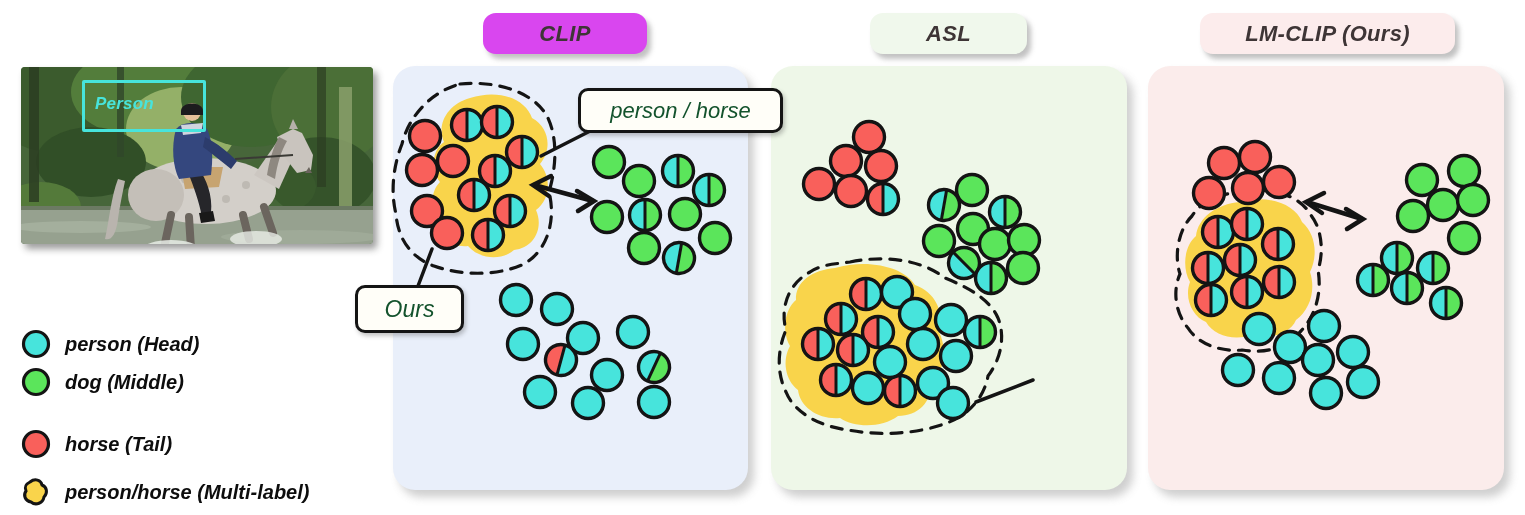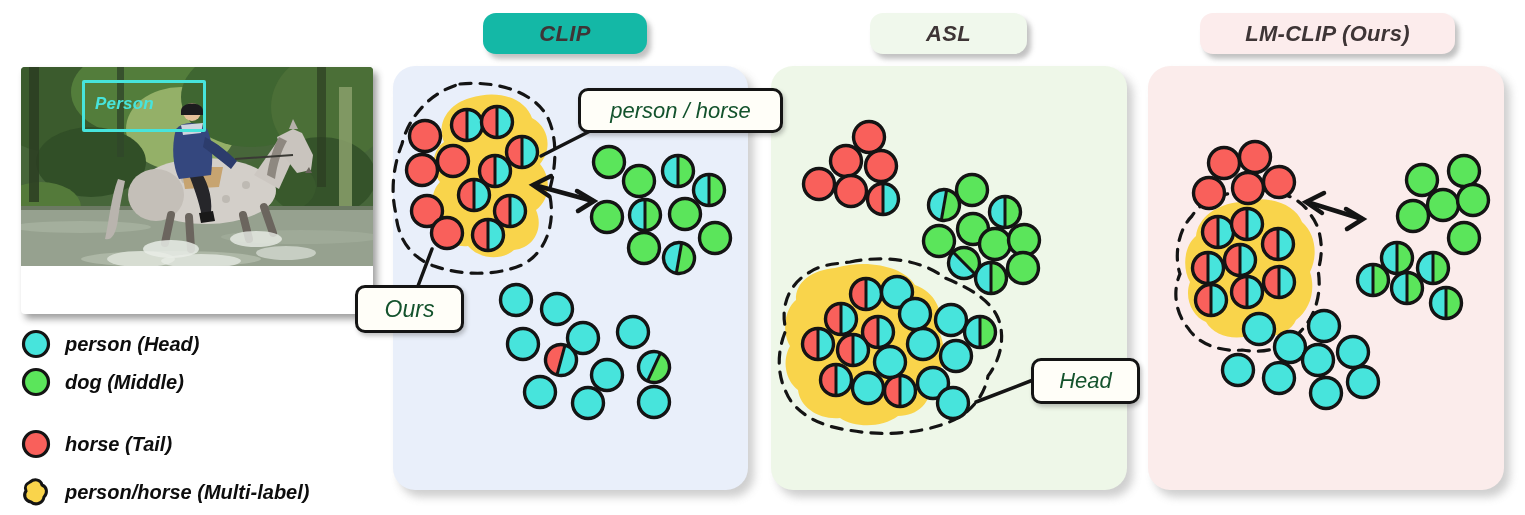--- a/index.html
+++ b/index.html
@@ -1,42 +1,42 @@
 <!DOCTYPE html>
 <html style="--person: #47E4DC; --dog: #5BE55B; --horse: #F9605B; --multilabel: #F9D44B; --outline: #141414; --panel_clip: #E9EFFA; --panel_asl: #EEF7E8; --panel_lmclip: #FBECEB;"><head>
 <meta charset="utf-8">
 <style>
   html,body{margin:0;padding:0;background:#ffffff;}
   #canvas{position:relative;width:1525px;height:515px;background:#ffffff;overflow:hidden;
           font-family:"Liberation Sans",sans-serif;}
   .abs{position:absolute;}
 
   
-  #photo{left:21px;top:67px;width:352px;height:247px;border-radius:4px;overflow:hidden;
+  #photo{left:21px;top:67px;width:352px;height:177px;border-radius:4px;overflow:hidden;
          box-shadow:4px 5px 7px rgba(40,40,40,.45);}
   .bbox{position:absolute;border-style:solid;border-width:3.5px;border-radius:2px;}
   #person-box{left:61px;top:13px;width:118px;height:46px;border-color:var(--person);}
   #horse-box{left:121px;top:68px;width:149px;height:93px;border-color:#f4564f;}
   .bbox-label{position:absolute;font-weight:700;font-style:italic;font-size:17px;letter-spacing:.2px;}
   #person-box .bbox-label{left:10px;top:11px;color:var(--person);}
   #horse-box .bbox-label{right:14px;bottom:6px;color:#fb6a60;}
 
   
   .legend-row{position:absolute;left:20px;display:flex;align-items:center;gap:13px;height:30px;margin-top:29px;}
   .legend-label{font-size:20px;font-weight:700;font-style:italic;color:#0d0d0d;white-space:nowrap;}
 
   
   .panel{border-radius:22px;box-shadow:6px 7px 9px rgba(110,110,110,.33);}
   #panel-clip{left:393px;top:66px;width:355px;height:424px;background:var(--panel_clip);}
   #panel-asl{left:771px;top:66px;width:356px;height:424px;background:var(--panel_asl);}
   #panel-lmclip{left:1148px;top:66px;width:356px;height:424px;background:var(--panel_lmclip);}
   .pill{border-radius:13px;display:flex;align-items:center;justify-content:center;
         box-shadow:4px 5px 5px rgba(120,120,120,.45);
         font-size:22px;font-weight:700;font-style:italic;color:#3e3536;letter-spacing:.3px;}
-  #pill-clip{left:483px;top:13px;width:164px;height:41px;background:#14b8a6;}
+  #pill-clip{left:483px;top:13px;width:164px;height:41px;background:#d946ef;}
   #pill-asl{left:870px;top:13px;width:157px;height:41px;background:#f0f8ec;}
   #pill-lmclip{left:1200px;top:13px;width:255px;height:41px;background:#fcecec;}
 
   
   #overlay{left:0;top:0;width:1525px;height:515px;pointer-events:none;}
 
   
   .callout{background:#fffef8;border:3.5px solid #141414;border-radius:10px;
            display:flex;align-items:center;justify-content:center;
            font-weight:400;font-style:italic;color:#14532d;
@@ -611,15 +611,14 @@
           <circle r="15.5" stroke="#141414" stroke-width="3.4" style="fill:var(--person)"></circle>
         </g>
         <g transform="translate(1363,382)">
           <circle r="15.5" stroke="#141414" stroke-width="3.4" style="fill:var(--person)"></circle>
         </g>
       </g>
   </svg>
 
   <div id="label-person-horse" class="abs callout">person / horse</div>
   <div id="label-tail" class="abs callout">Ours</div>
-  <div id="label-head" class="abs callout">Head</div>
 
 </div>
 
 </body></html>

